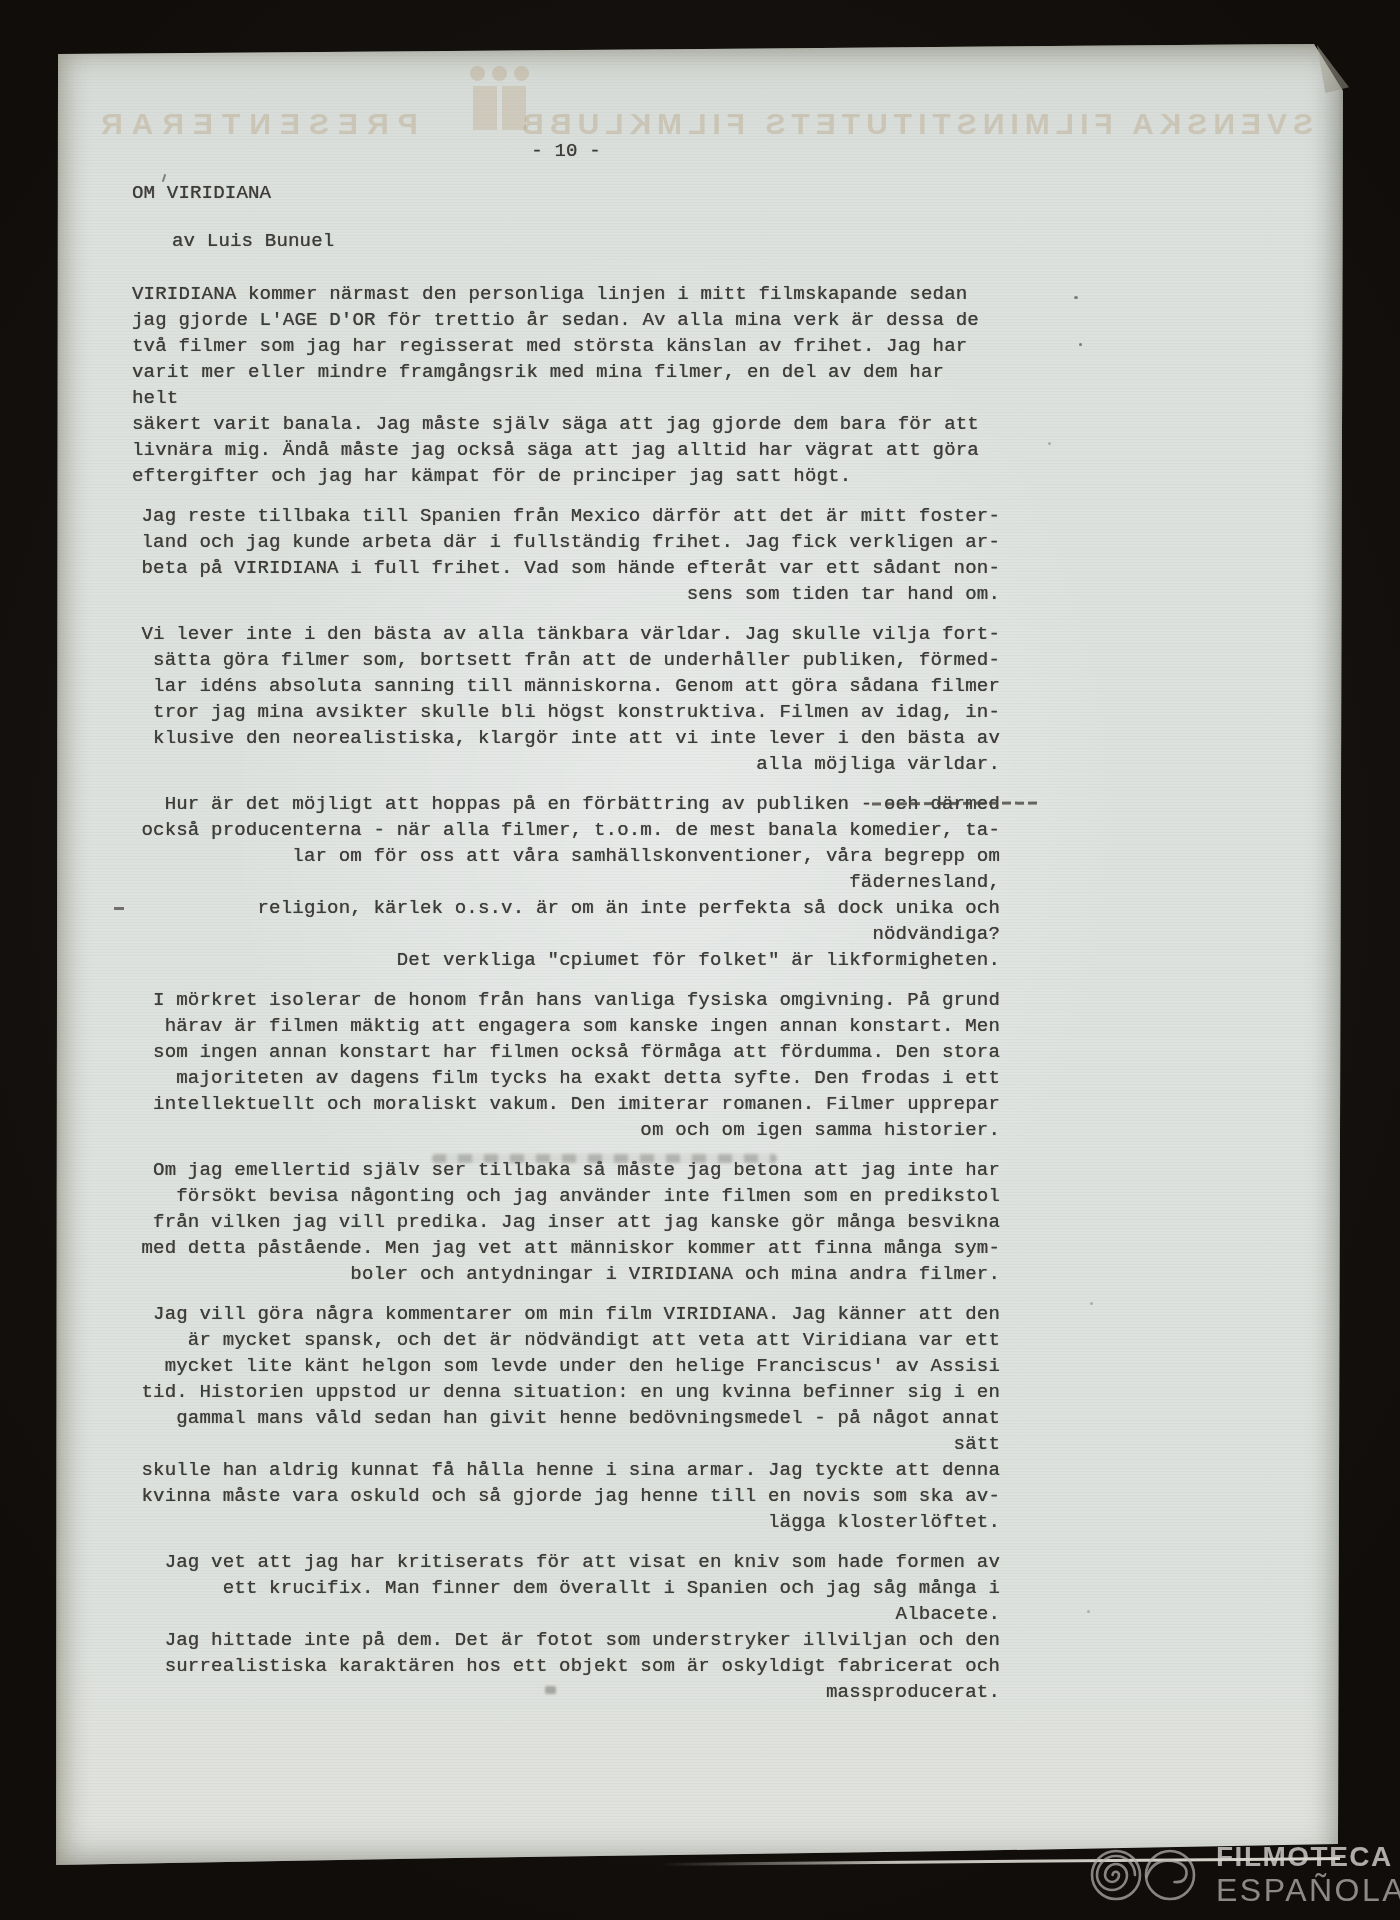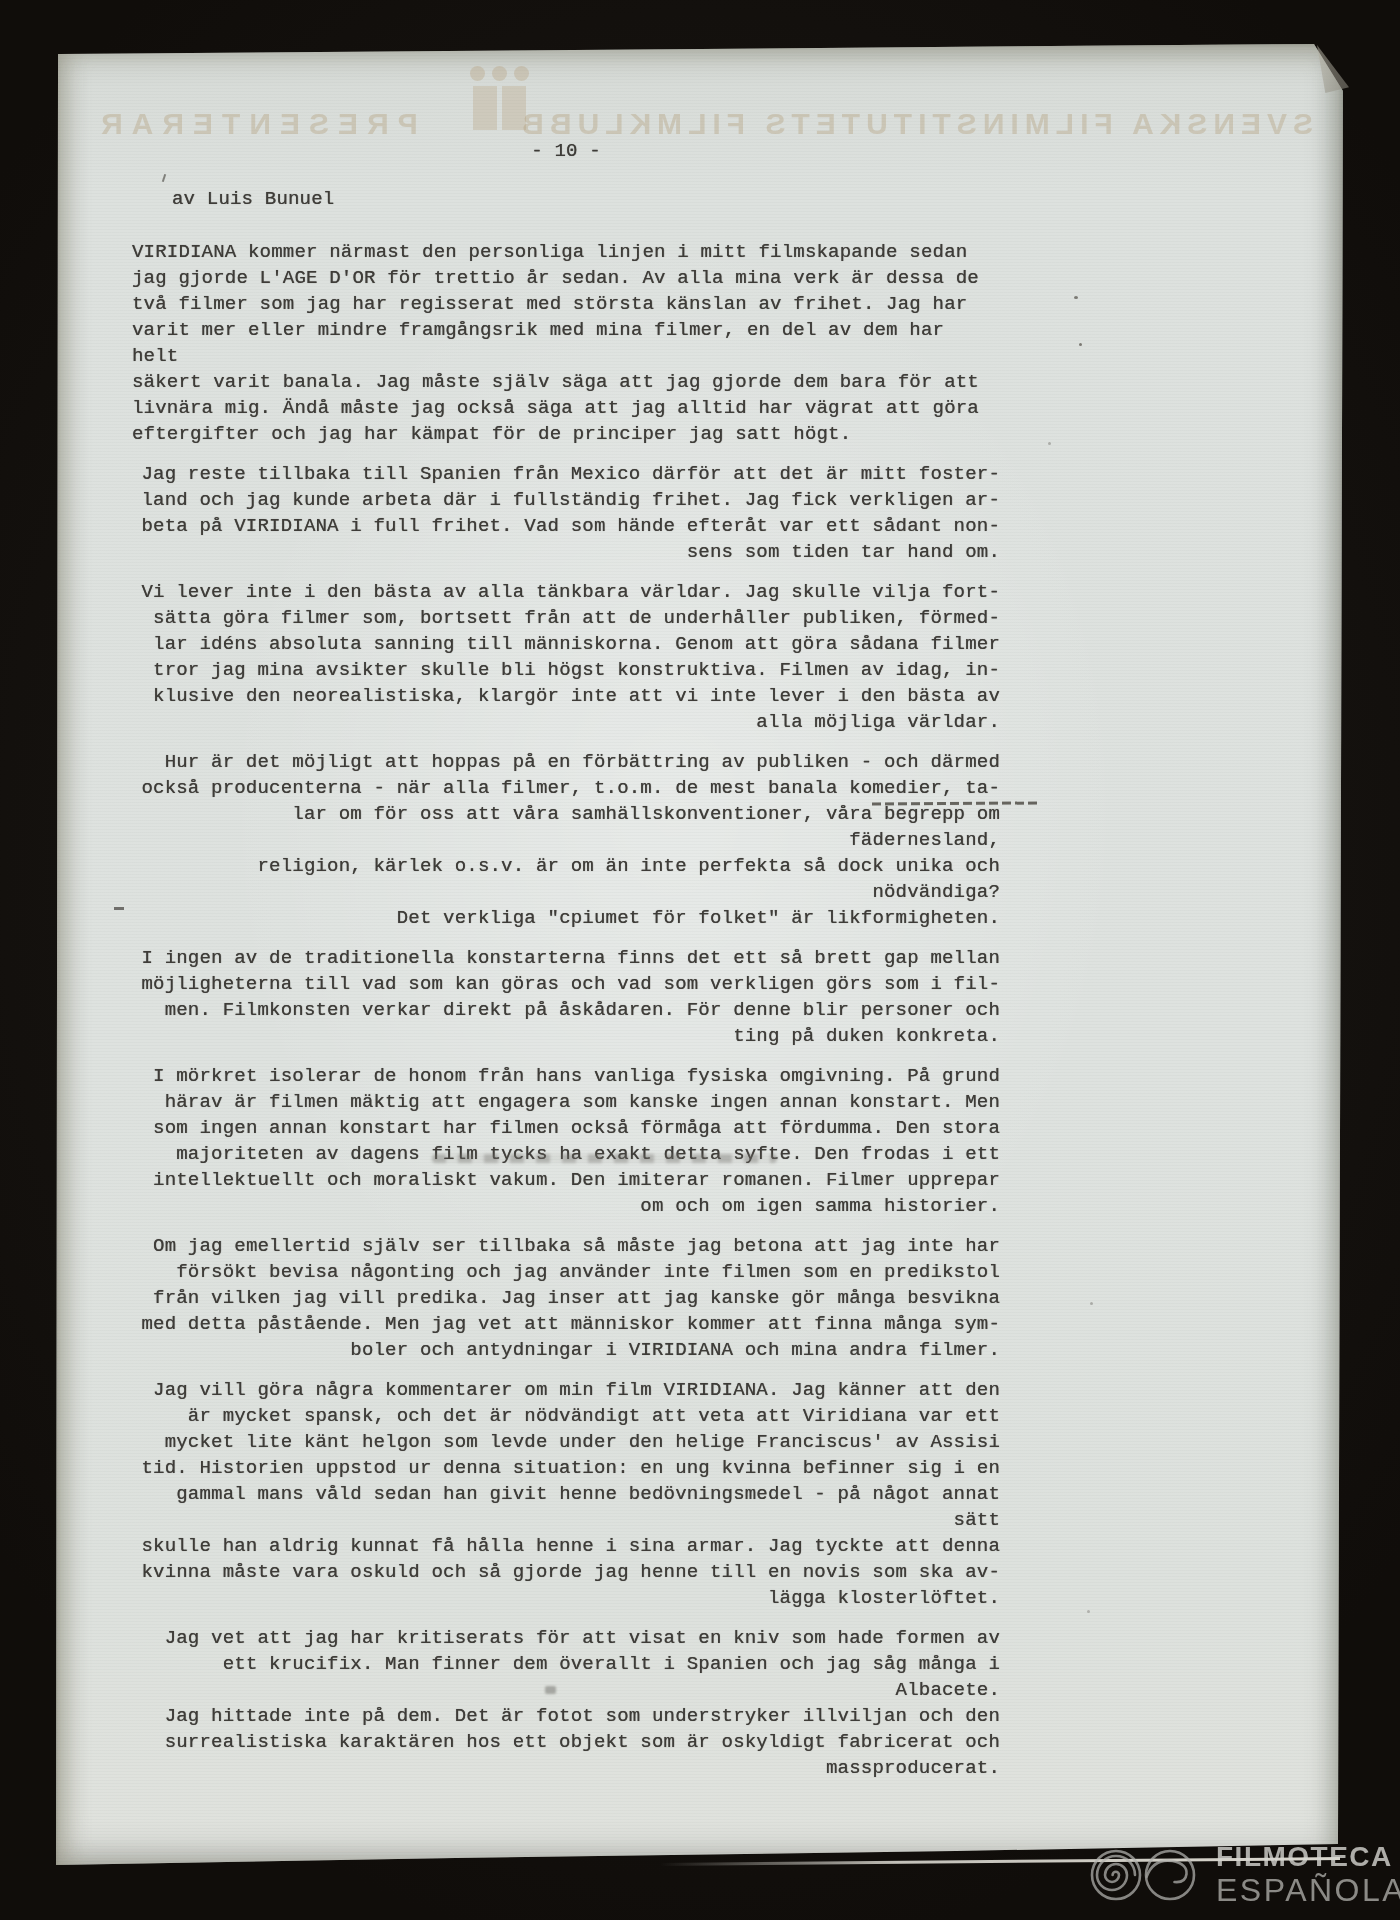--- a/index.html
+++ b/index.html
@@ -136,20 +136,21 @@
         <i></i>
       </div>
     <div class="blocks">
         <i></i>
         <i></i>
       </div>
   </div>
 
   <div class="content">
     <div class="pagenum">- 10 -</div>
+    <div class="doc-title">OM VIRIDIANA</div>
     <div class="doc-byline">av Luis Bunuel</div>
 
     <div class="para first">VIRIDIANA kommer närmast den personliga linjen i mitt filmskapande sedan
 jag gjorde L'AGE D'OR för trettio år sedan. Av alla mina verk är dessa de
 två filmer som jag har regisserat med största känslan av frihet. Jag har
 varit mer eller mindre framgångsrik med mina filmer, en del av dem har helt
 säkert varit banala. Jag måste själv säga att jag gjorde dem bara för att
 livnära mig. Ändå måste jag också säga att jag alltid har vägrat att göra
 eftergifter och jag har kämpat för de principer jag satt högt.</div>
     <div class="para">Jag reste tillbaka till Spanien från Mexico därför att det är mitt foster-
@@ -160,24 +161,20 @@
 sätta göra filmer som, bortsett från att de underhåller publiken, förmed-
 lar idéns absoluta sanning till människorna. Genom att göra sådana filmer
 tror jag mina avsikter skulle bli högst konstruktiva. Filmen av idag, in-
 klusive den neorealistiska, klargör inte att vi inte lever i den bästa av
 alla möjliga världar.</div>
     <div class="para">Hur är det möjligt att hoppas på en förbättring av publiken - och därmed
 också producenterna - när alla filmer, t.o.m. de mest banala komedier, ta-
 lar om för oss att våra samhällskonventioner, våra begrepp om fädernesland,
 religion, kärlek o.s.v. är om än inte perfekta så dock unika och nödvändiga?
 Det verkliga "cpiumet för folket" är likformigheten.</div>
-    <div class="para">I ingen av de traditionella konstarterna finns det ett så brett gap mellan
-möjligheterna till vad som kan göras och vad som verkligen görs som i fil-
-men. Filmkonsten verkar direkt på åskådaren. För denne blir personer och
-ting på duken konkreta.</div>
     <div class="para">I mörkret isolerar de honom från hans vanliga fysiska omgivning. På grund
 härav är filmen mäktig att engagera som kanske ingen annan konstart. Men
 som ingen annan konstart har filmen också förmåga att fördumma. Den stora
 majoriteten av dagens film tycks ha exakt detta syfte. Den frodas i ett
 intellektuellt och moraliskt vakum. Den imiterar romanen. Filmer upprepar
 om och om igen samma historier.</div>
     <div class="para">Om jag emellertid själv ser tillbaka så måste jag betona att jag inte har
 försökt bevisa någonting och jag använder inte filmen som en predikstol
 från vilken jag vill predika. Jag inser att jag kanske gör många besvikna
 med detta påstående. Men jag vet att människor kommer att finna många sym-

